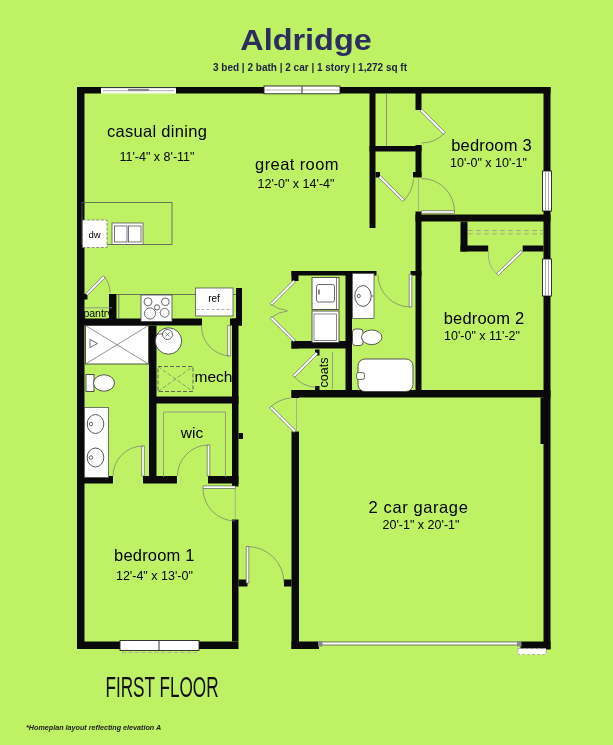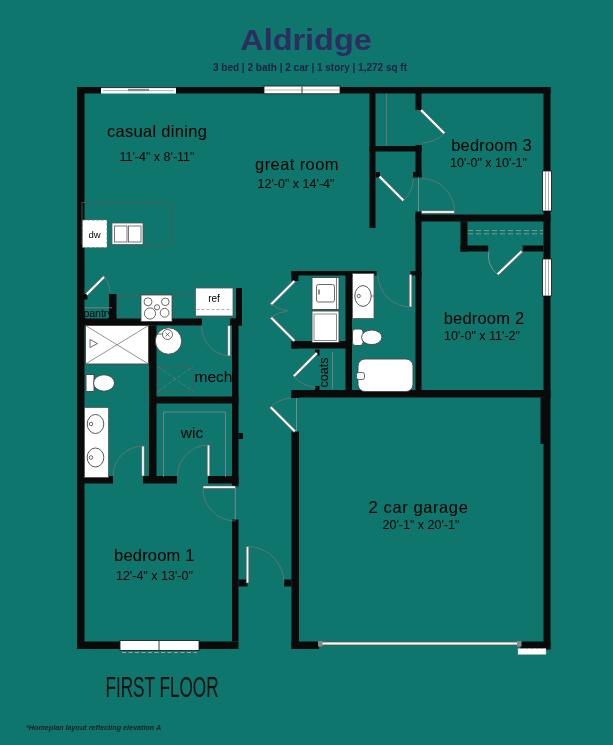--- a/index.html
+++ b/index.html
@@ -1,16 +1,16 @@
 <!DOCTYPE html>
 <html><head>
 <meta charset="utf-8">
 <style>
   html,body{margin:0;padding:0;background:#fff;}
-  #page{position:relative;width:613px;height:745px;background:#0f766e;overflow:hidden;
+  #page{position:relative;width:613px;height:745px;background:#bef264;overflow:hidden;
         font-family:"Liberation Sans",sans-serif;}
   svg text{font-family:"Liberation Sans",sans-serif;}
 </style>
 </head>
 <body>
 <div id="page">
 <svg width="613" height="745" viewBox="0 0 613 745" xmlns="http://www.w3.org/2000/svg">
 
 <text x="306" y="50.5" font-size="29.5" font-weight="bold" fill="#2b2e5e" text-anchor="middle" transform="translate(306 0) scale(1.1 1) translate(-306 0)" style="-webkit-text-stroke:1.05px #2b2e5e;">Aldridge</text>
 

